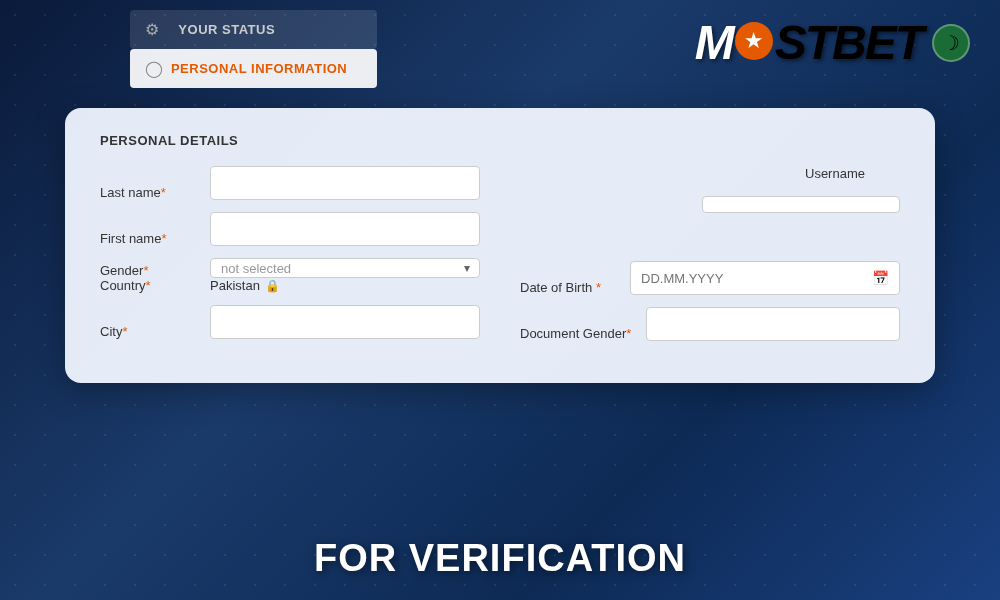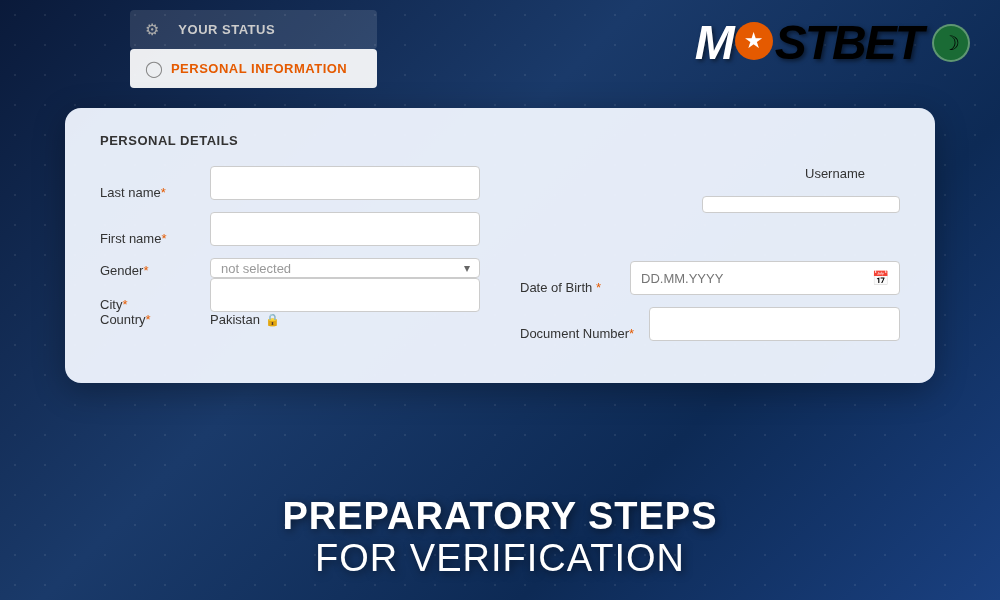--- a/index.html
+++ b/index.html
@@ -285,21 +285,21 @@
       font-size: 38px;
       font-weight: 900;
       color: white;
       letter-spacing: 1px;
       text-shadow: 2px 2px 8px rgba(0,0,0,0.5);
       line-height: 1.1;
     }
 
     .bottom-text .line2 {
       font-size: 38px;
-      font-weight: 400;
+      font-weight: 700;
       color: white;
       letter-spacing: 1px;
       text-shadow: 2px 2px 8px rgba(0,0,0,0.5);
       line-height: 1.1;
     }
   </style>
 </head>
 <body>
 
 <div class="bg-dots"></div>
@@ -358,36 +358,36 @@
         <div class="gender-select-wrapper">
           <select class="gender-select">
             <option value="">not selected</option>
             <option value="male">Male</option>
             <option value="female">Female</option>
           </select>
           <span class="select-arrow">▾</span>
         </div>
       </div>
 
-      <div class="form-row">
-        <label class="form-label">
-          <span>City</span><span class="required">*</span>
-        </label>
-        <input type="text" class="form-input" style="">
-      </div>
-
       <div class="form-row" style="margin-bottom: 12px;">
         <label class="form-label">
           <span>Country</span><span class="required">*</span>
         </label>
         <div class="country-value">
           <span>Pakistan</span>
           <span class="lock-icon">🔒</span>
         </div>
       </div>
+
+      <div class="form-row">
+        <label class="form-label">
+          <span>City</span><span class="required">*</span>
+        </label>
+        <input type="text" class="form-input" style="">
+      </div>
     </div>
 
     <div>
 
       <div class="form-row" style="margin-bottom: 4px; flex-direction: column;">
         <label class="form-label">
           <span>Username</span>
         </label>
         <input type="text" class="form-input" style="">
       </div>
@@ -397,24 +397,23 @@
           <span>Date of Birth</span> <span class="required">*</span>
         </label>
         <div class="date-input-wrapper">
           <input type="text" class="date-input form-input" placeholder="DD.MM.YYYY" style="">
           <span class="calendar-icon">📅</span>
         </div>
       </div>
 
       <div class="form-row" style="margin-bottom: 12px;">
         <label class="form-label">
-          <span>Document Number</span><span class="required">*</span>
+          <span>Document Gender</span><span class="required">*</span>
         </label>
         <input type="text" class="form-input" style="">
       </div>
     </div>
   </div>
 </div>
 
 <div class="bottom-text">
-  <div class="line1">PREPARATORY STEPS</div>
   <div class="line2">FOR VERIFICATION</div>
 </div>
 
 </body></html>

